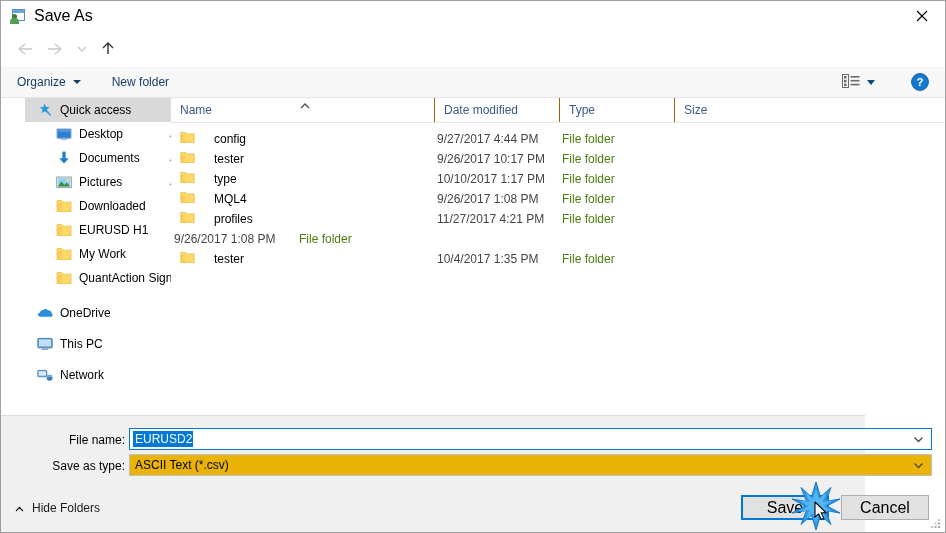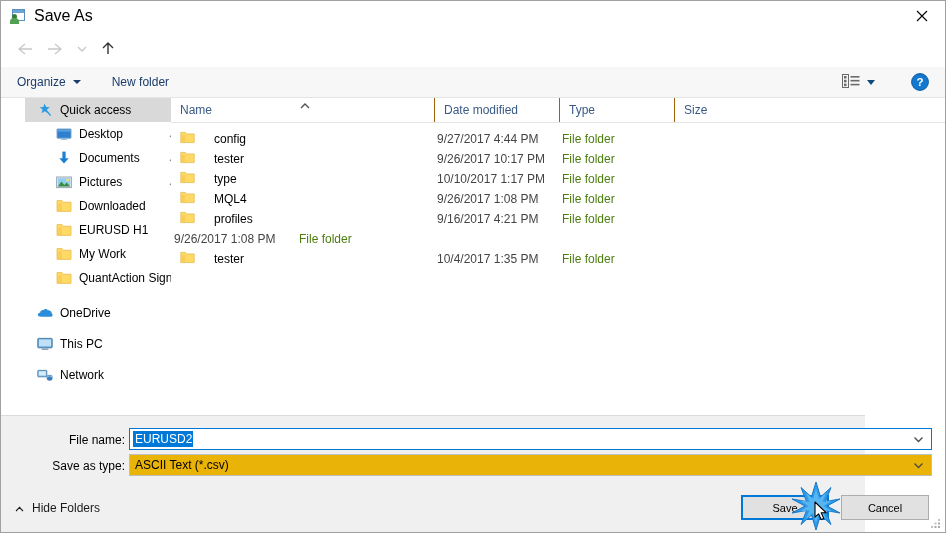--- a/index.html
+++ b/index.html
@@ -333,21 +333,21 @@
   }
   #hide-folders .chev { margin-right: 8px; }
 
   .dlgbtn {
     position: absolute;
     width: 88px; height: 25px;
     background: #e1e1e1;
     border: 1px solid #adadad;
     box-sizing: border-box;
     display: flex; align-items: center; justify-content: center;
-    font-size: 11px;
+    font-size: 16px;
     color: #000000;
   }
   #save-button {
     left: 740px; top: 494px;
     background: #e1e1e1;
     border: 2px solid #0078d7;
   }
   #cancel-button {
     left: 840px; top: 494px;
   }
@@ -698,21 +698,21 @@
       <div class="frow">
         <span class="fname">
           <span>
             <svg width="15" height="13" viewBox="0 0 15 13">
               <path d="M0.8 1.4 L5.4 1.4 L6.6 2.9 L14.2 2.9 L14.2 11.6 L0.8 11.6 Z" fill="#ffd966" stroke="#e6bc4e" stroke-width="0.8"></path>
               <path d="M1.4 4 L5.2 4 L5.2 11.4 L1.4 11.4 Z" fill="#f3c552" opacity="0.6"></path>
             </svg>
           </span>
           <span class="flabel">profiles</span>
         </span>
-        <span class="fdate">9/16/2017 4:21 PM</span>
+        <span class="fdate">11/27/2017 4:21 PM</span>
         <span class="ftype">File folder</span>
         <span class="fsize"></span>
       </div>
 
       <div class="frow">
         <span class="fdate">9/26/2017 1:08 PM</span>
         <span class="ftype">File folder</span>
         <span class="fsize"></span>
       </div>
 

